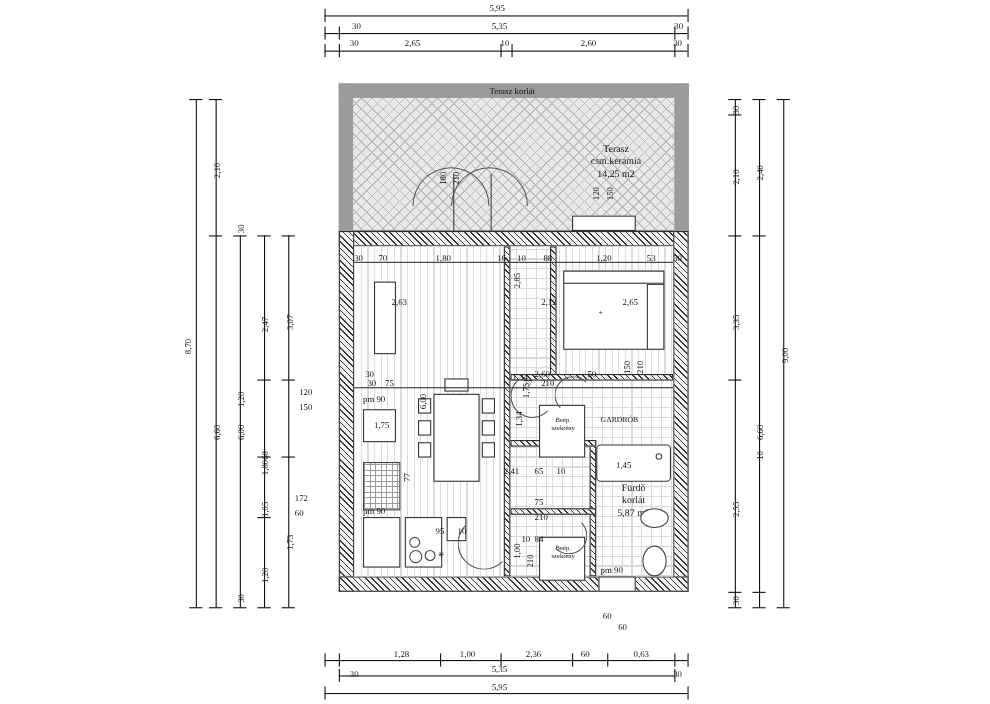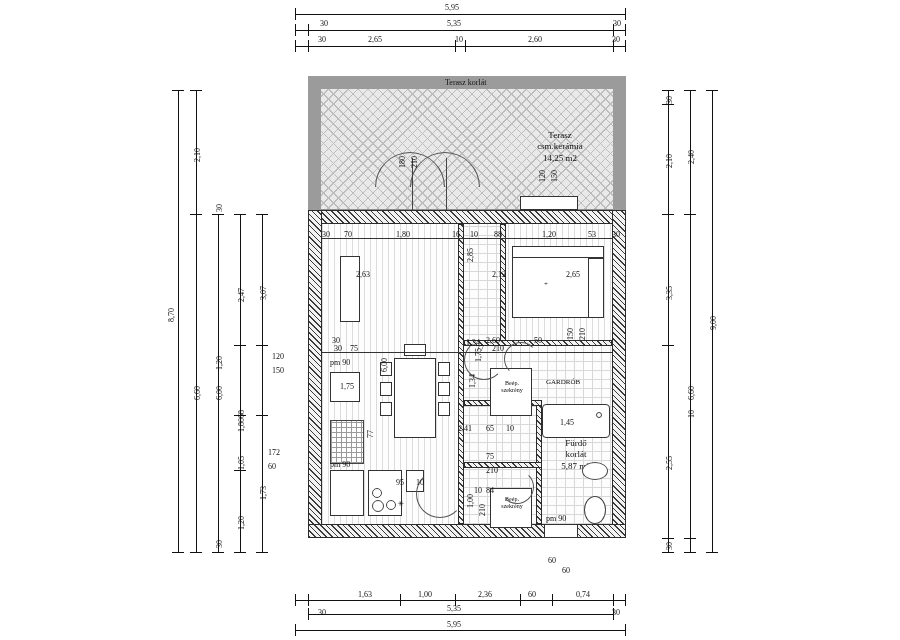--- a/index.html
+++ b/index.html
@@ -319,25 +319,25 @@
     <div class="hline" style="left:295px;top:600px;width:330px;"></div>
     <div class="vline" style="left:295px;top:594px;height:12px;"></div>
     <div class="vline" style="left:308px;top:594px;height:12px;"></div>
     <div class="vline" style="left:400px;top:594px;height:12px;"></div>
     <div class="vline" style="left:455px;top:594px;height:12px;"></div>
     <div class="vline" style="left:520px;top:594px;height:12px;"></div>
     <div class="vline" style="left:552px;top:594px;height:12px;"></div>
     <div class="vline" style="left:613px;top:594px;height:12px;"></div>
     <div class="vline" style="left:625px;top:594px;height:12px;"></div>
     <div class="dimtxt abs" style="left:318px;top:608px;">30</div>
-    <div class="dimtxt abs" style="left:358px;top:590px;">1,63</div>
+    <div class="dimtxt abs" style="left:358px;top:590px;">1,28</div>
     <div class="dimtxt abs" style="left:418px;top:590px;">1,00</div>
     <div class="dimtxt abs" style="left:478px;top:590px;">2,36</div>
     <div class="dimtxt abs" style="left:528px;top:590px;">60</div>
-    <div class="dimtxt abs" style="left:576px;top:590px;">0,74</div>
+    <div class="dimtxt abs" style="left:576px;top:590px;">0,63</div>
     <div class="dimtxt abs" style="left:612px;top:608px;">30</div>
   </div>
 
   <div class="abs">
     <div class="hline" style="left:308px;top:614px;width:305px;"></div>
     <div class="vline" style="left:308px;top:608px;height:12px;"></div>
     <div class="vline" style="left:613px;top:608px;height:12px;"></div>
     <div class="dimtxt abs" style="left:447px;top:604px;">5,35</div>
   </div>
 

